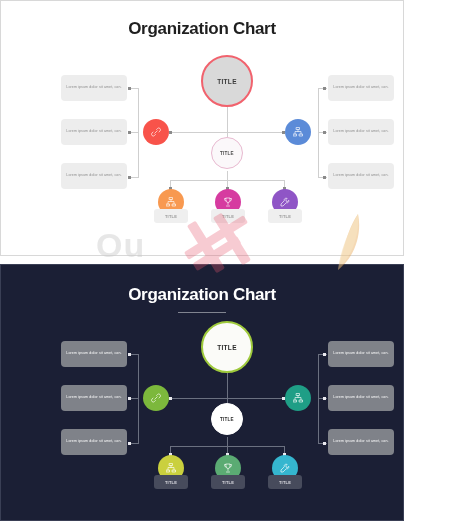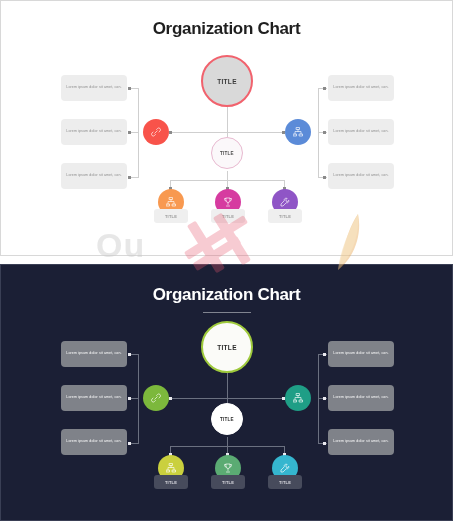--- a/index.html
+++ b/index.html
@@ -2,21 +2,21 @@
 <html><head>
 <meta charset="utf-8">
 <style>
   html,body{margin:0;padding:0;background:#fff;}
   body{
     width:453px;height:521px;overflow:hidden;
     font-family:"Liberation Sans","DejaVu Sans",sans-serif;
     position:relative;
   }
 
-  .panel{position:absolute;left:0;width:453px;overflow:hidden;}
+  .panel{position:absolute;left:0;width:404px;overflow:hidden;}
   .panel-light{top:0;height:256px;background:#ffffff;border:1px solid #d8d8d8;box-sizing:border-box;}
   .panel-dark{top:264px;height:257px;background:#1b1f35;border:1px solid #3a3f55;box-sizing:border-box;}
 
   
   .wm{position:absolute;pointer-events:none;z-index:40;}
   .wm-logo{
     left:175px;top:205px;width:86px;height:78px;
     opacity:.30;
   }
   .wm-logo span{

